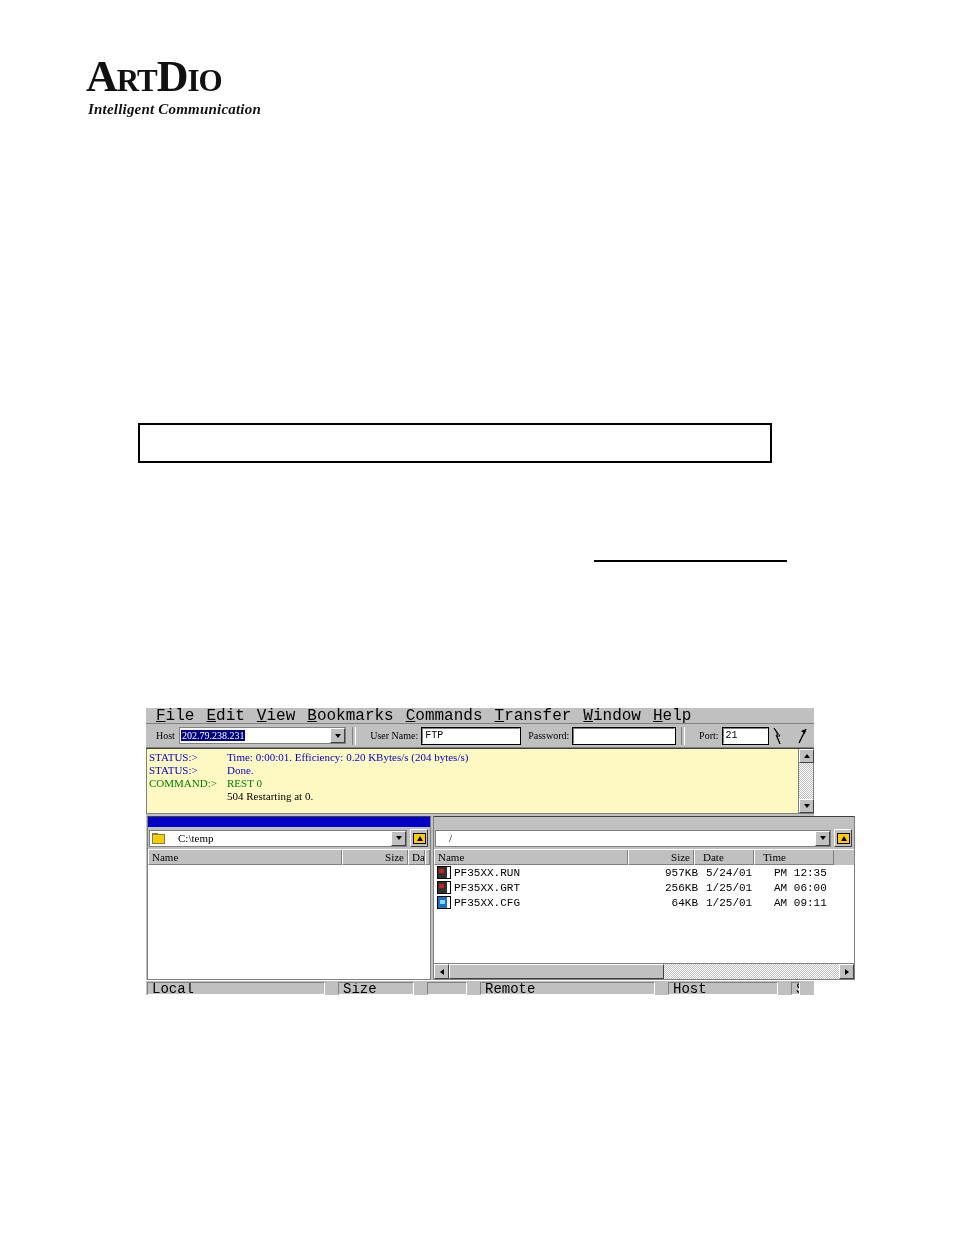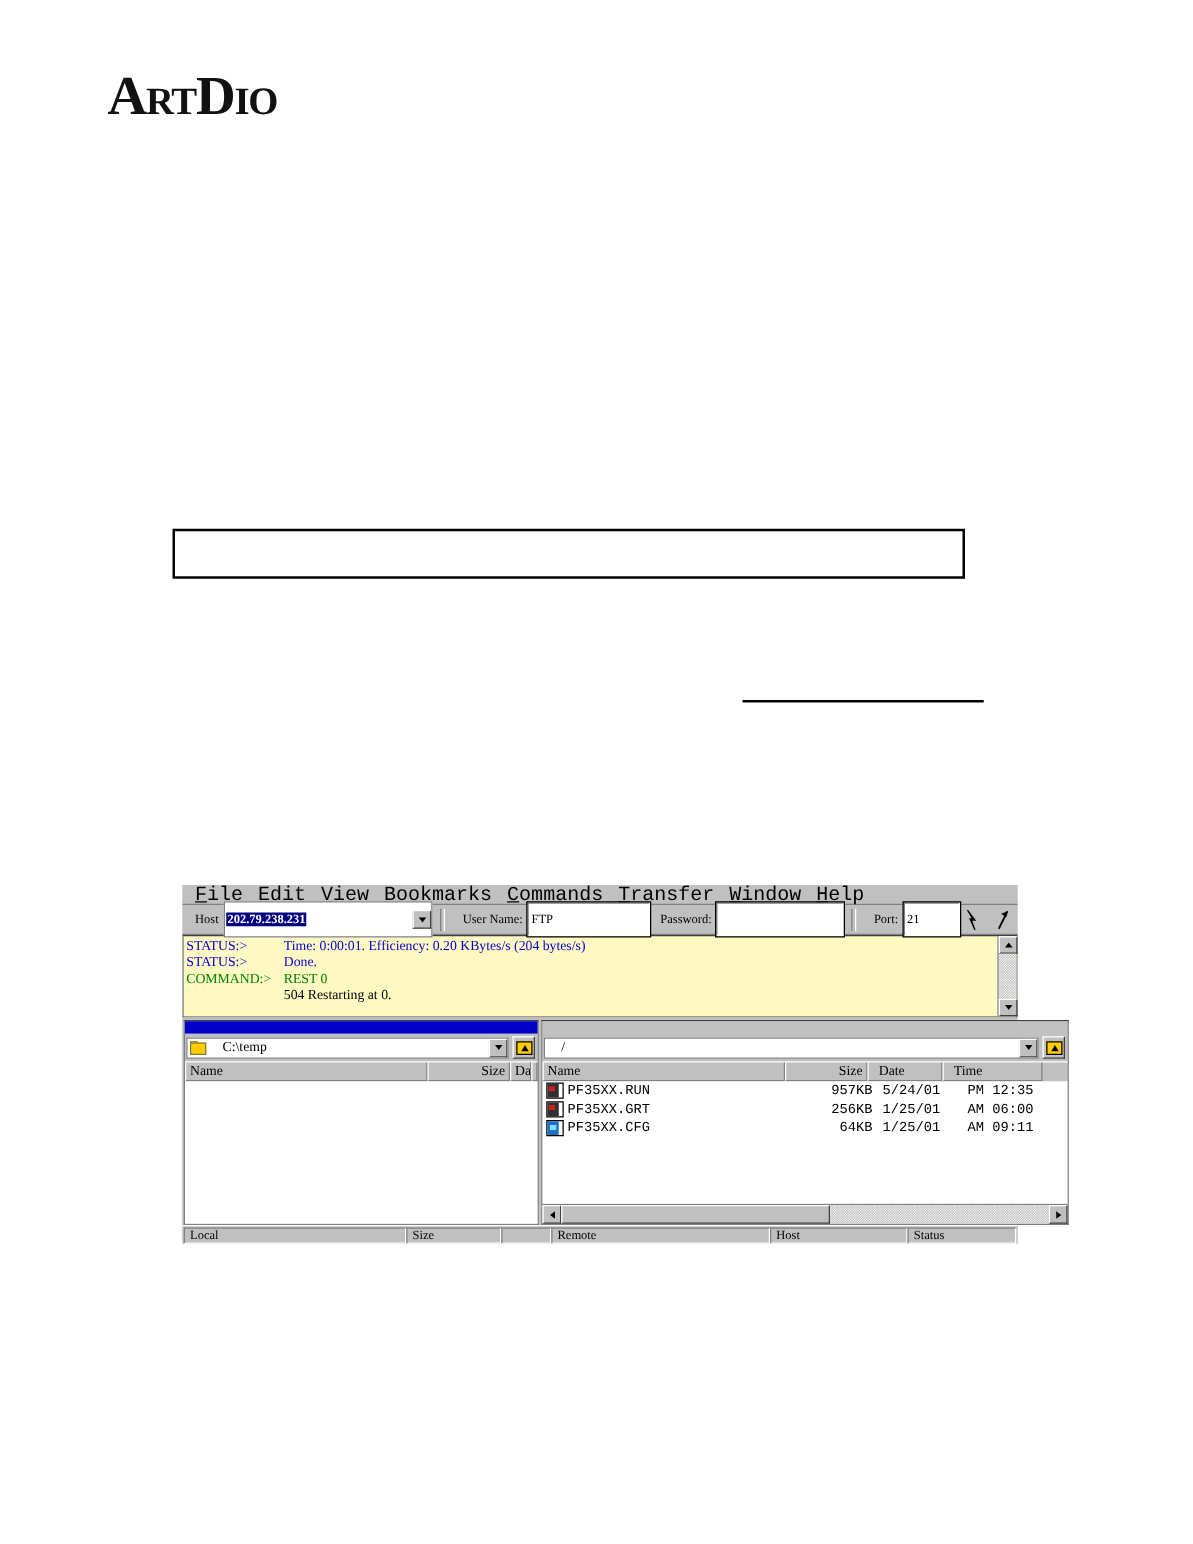--- a/index.html
+++ b/index.html
@@ -114,37 +114,36 @@
     margin: 0 4px 0 8px;
     white-space: nowrap;
   }
   .sunken {
     background: #ffffff;
     border: 1px solid #808080;
     border-right-color: #ffffff;
     border-bottom-color: #ffffff;
     outline: 1px solid #000000;
     box-sizing: border-box;
-    height: 27px;
+    height: 16px;
     display: flex;
     align-items: center;
     font-size: 10px;
-    font-family: Liberation Serif, serif;
+    font-family: Liberation Mono, monospace;
     padding: 0 2px;
     overflow: hidden;
   }
   .host-combo {
     display: flex;
     align-items: center;
-    height: 29px;
+    height: 17px;
     border: 1px solid #808080;
     background: #ffffff;
     box-sizing: border-box;
     width: 178px;
-    font-weight: bold;
   }
   .host-input {
     flex: 1;
     height: 100%;
     display: flex;
     align-items: center;
     padding-left: 1px;
     overflow: hidden;
   }
   .host-sel {
@@ -518,43 +517,44 @@
     background: #c0c0c0;
     padding: 1px;
     box-sizing: border-box;
     border-top: 1px solid #ffffff;
   }
   .sb-cell {
     border: 1px solid #808080;
     border-right-color: #ffffff;
     border-bottom-color: #ffffff;
     box-sizing: border-box;
-    font-size: 10px;
-    font-family: Liberation Serif, serif;
+    font-size: 14px;
+    font-family: Liberation Mono, monospace;
     padding-left: 4px;
     display: flex;
     align-items: center;
     height: 13px;
     overflow: hidden;
-    margin-right: 0;
+    margin-right: 13px;
   }
   .sb-local { width: 178px; }
   .sb-size { width: 76px; }
   .sb-gap { width: 40px; }
   .sb-remote { width: 175px; }
   .sb-host { width: 110px; }
   .sb-status { flex: 1; }
 </style>
 </head>
 <body>
 
 <div class="logo-block">
   <div class="logo-word">
     <span class="big">A</span><span class="small">RT</span><span class="big">D</span><span class="small">IO</span>
   </div>
+  <div class="logo-tag">Intelligent Communication</div>
 </div>
 
 <div class="callout-box"></div>
 
 <div class="hrule"></div>
 
 <div class="ftp-window">
 
   <div class="menubar">
     <div class="menu-item"><u>F</u><span>ile</span></div>

